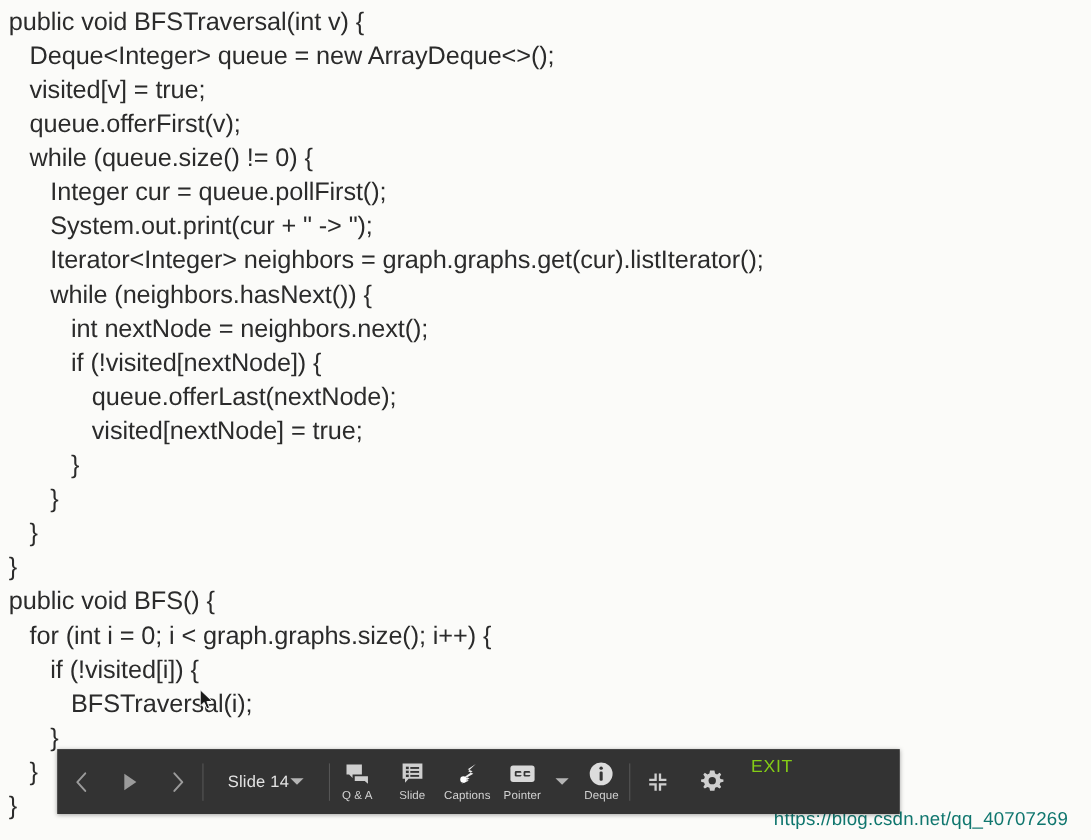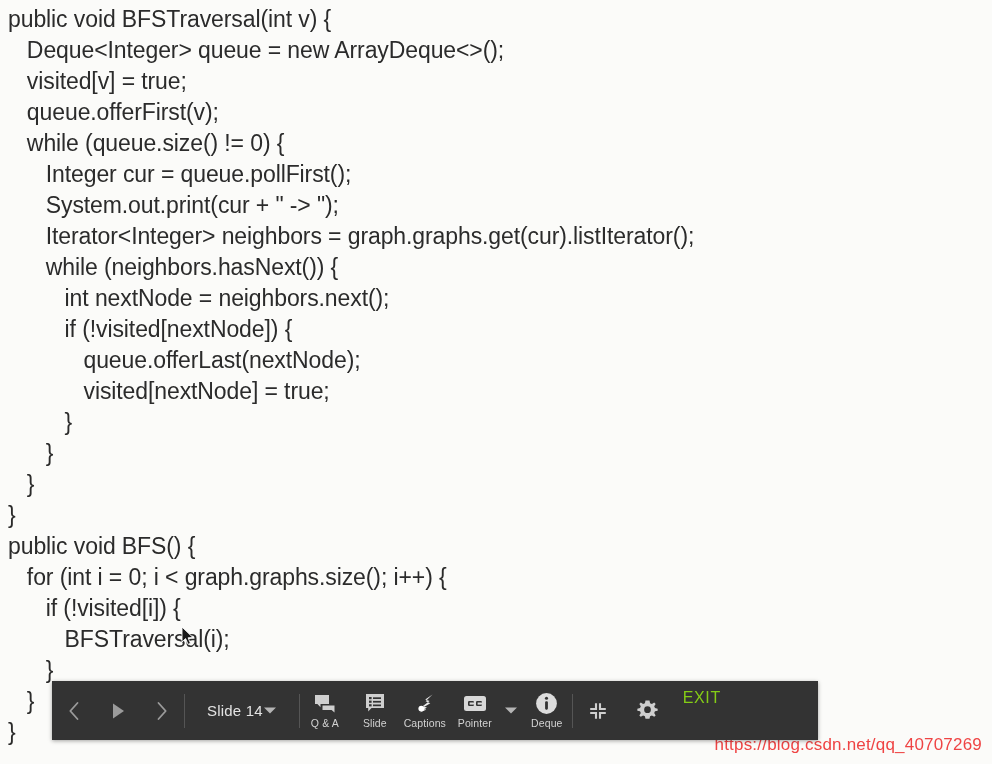--- a/index.html
+++ b/index.html
@@ -149,24 +149,24 @@
     padding: 0 14px 0 10px;
     cursor: pointer;
     height: 44px;
     display: flex;
     align-items: flex-start;
   }
 
   
   #watermark {
     position: absolute;
-    right: 10px;
+    right: 21px;
     bottom: 9px;
     font-size: 17px;
-    color: #ef4444;
+    color: #0f766e;
     letter-spacing: 0.2px;
     z-index: 20;
     white-space: nowrap;
     font-family: "Liberation Sans", sans-serif;
     text-align: center;
   }
 </style>
 </head>
 <body>
 

